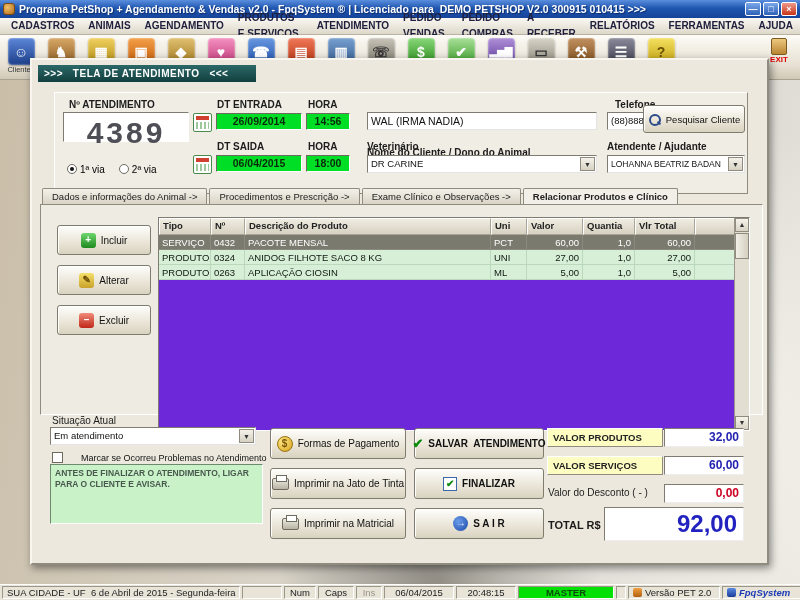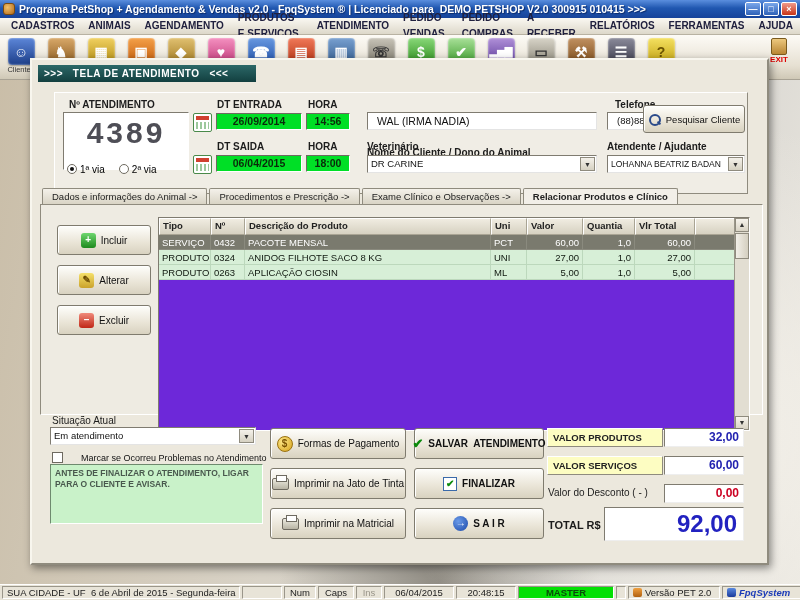--- a/index.html
+++ b/index.html
@@ -53,35 +53,35 @@
   
   .dialog { position:absolute; left:30px; top:58px; width:739px; height:507px; background:#ece8dd;
     border:2px solid; border-color:#f8f6ee #8f8b7e #8f8b7e #f8f6ee; box-shadow:2px 3px 8px rgba(0,0,0,.45); }
   .dlg-header { position:absolute; left:6px; top:5px; width:218px; height:17px;
     background:linear-gradient(#2c6868,#123f3f); color:#fff; font-size:10px; font-weight:bold;
     line-height:17px; padding-left:6px; white-space:pre; letter-spacing:.5px; }
 
   .form-panel { position:absolute; left:22px; top:32px; width:694px; height:102px; background:#f0ede5;
     border:1px solid; border-color:#fff #8f8b7e #8f8b7e #fff; }
   .lbl { position:absolute; font-size:10px; font-weight:bold; color:#1c1c1c; white-space:nowrap; }
-  .numbox { position:absolute; left:8px; top:19px; width:126px; height:58px; background:#fff;
+  .numbox { position:absolute; left:8px; top:19px; width:126px; height:30px; background:#fff;
     border:1px solid; border-color:#7f7b70 #fff #fff #7f7b70;
     font-size:30px; font-weight:bold; color:#4e4e56; text-align:center; line-height:40px; letter-spacing:3px; }
   .radio-row { position:absolute; left:12px; top:70px; display:flex; gap:14px; font-size:10px; align-items:center; }
   .radio { width:10px; height:10px; border-radius:50%; background:#fff; border:1px solid #6e6a60;
     display:inline-block; margin-right:3px; position:relative; top:1px; }
   .radio.sel::after { content:""; position:absolute; left:2px; top:2px; width:4px; height:4px; border-radius:50%; background:#111; }
   .calbtn { position:absolute; width:19px; height:19px; background:#fff; border:1px solid #4a8a4a; border-radius:2px; }
   .calbtn::before { content:""; position:absolute; left:2px; right:2px; top:2px; height:4px; background:#d04030; }
   .calbtn::after { content:""; position:absolute; left:2px; right:2px; top:8px; bottom:2px;
     background:repeating-linear-gradient(90deg,#9cc89c 0 2px,#fff 2px 4px); }
   .gfield { position:absolute; height:17px; background:#00df26; border:1px solid; border-color:#6e6a60 #fff #fff #6e6a60;
     color:#0a2a0a; font-size:10.5px; font-weight:bold; text-align:center; line-height:15px; }
   .tfield { position:absolute; height:18px; background:#fff; border:1px solid; border-color:#7f7b70 #e4e4e4 #e4e4e4 #7f7b70;
-    font-size:10.5px; padding:0 9px; font-family:inherit; color:#111; line-height:16px; white-space:nowrap; overflow:hidden; }
+    font-size:10.5px; padding:0 3px; font-family:inherit; color:#111; line-height:16px; white-space:nowrap; overflow:hidden; }
   input.tfield { outline:none; }
   .selbox { position:absolute; height:18px; background:#fff; border:1px solid; border-color:#7f7b70 #e4e4e4 #e4e4e4 #7f7b70;
     font-size:9.5px; line-height:16px; padding:0 18px 0 3px; color:#111; white-space:nowrap; overflow:hidden; }
   .selbox .arrow { position:absolute; right:1px; top:1px; bottom:1px; width:15px;
     background:linear-gradient(#f4f1ea,#d6d1c2); border:1px solid #8f8b7e; font-size:7px; line-height:13px; text-align:center; color:#333; }
   .btn { background:linear-gradient(180deg,#fefefb,#e9e4d6 60%,#d8d2c0); border:1px solid #7f7b6e; border-radius:3px;
     box-shadow:inset 1px 1px 0 #fff; font-size:10px; color:#111; display:flex; align-items:center; justify-content:center;
     gap:5px; position:absolute; }
   .btn span.cap { white-space:pre; }
   .mag { width:13px; height:13px; position:relative; }

